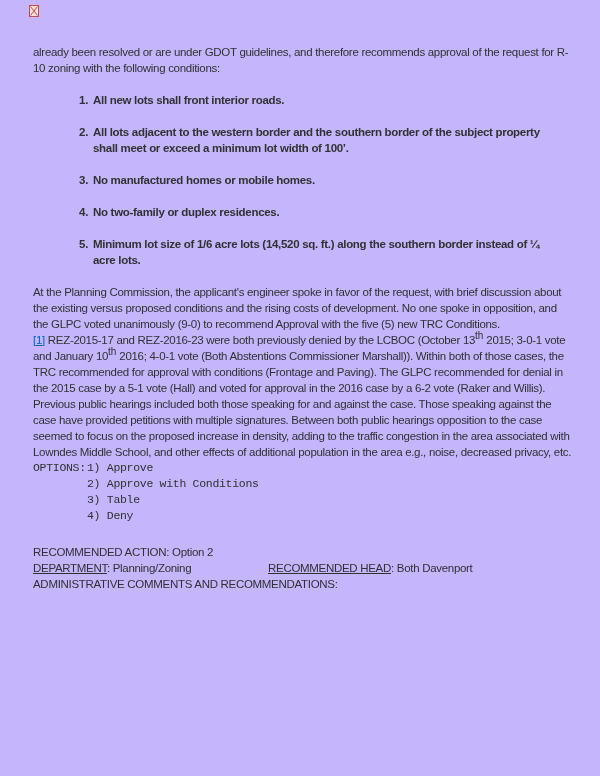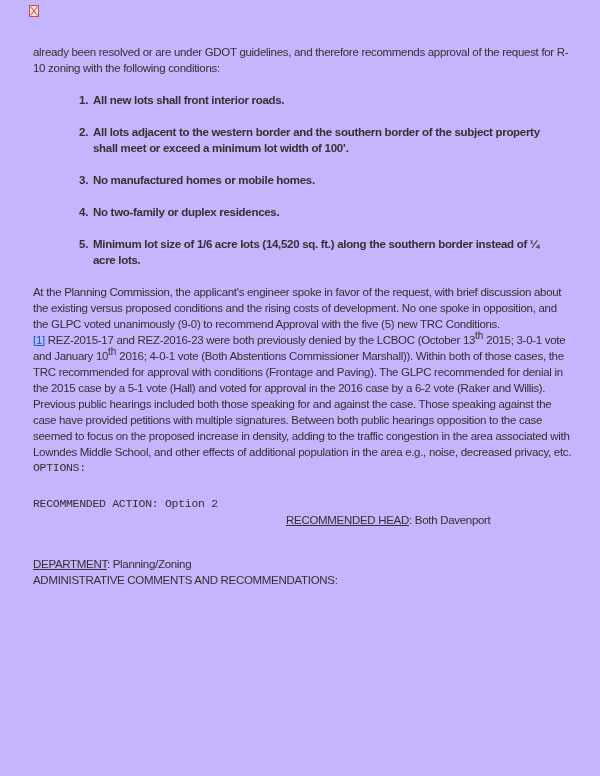--- a/index.html
+++ b/index.html
@@ -61,27 +61,26 @@
   .options-row {
     display: flex;
     align-items: flex-start;
     margin-bottom: 20px;
     font-family: Liberation Mono, monospace;
   }
   .options-label {
     flex: 0 0 54px;
   }
   .options-items { flex: 1; }
-  .recommended { margin-bottom: 16px; font-family: Liberation Mono, monospace; }
+  .recommended { margin-bottom: 16px; }
   .dept-row { margin-bottom: 15px; }
   .dept-group {
     display: inline-block;
-    width: 253px;
+    width: 235px;
     vertical-align: top;
-    margin-top: 44px;
   }
   .u { text-decoration: underline; }
   .admin { margin-bottom: 0; }
 </style>
 </head>
 <body>
 
 <div class="page">
 
   <span class="broken-img">
@@ -102,20 +101,26 @@
         <li>No two-family or duplex residences.</li>
         <li>Minimum lot size of 1/6 acre lots (14,520 sq. ft.) along the southern border instead of ¼ acre lots.</li>
       </ol>
 
     <p class="commission">At the Planning Commission, the applicant's engineer spoke in favor of the request, with brief discussion about the existing versus proposed conditions and the rising costs of development. No one spoke in opposition, and the GLPC voted unanimously (9-0) to recommend Approval with the five (5) new TRC Conditions.</p>
 
     <p class="footnote"><span class="link">[1]</span><span> REZ-2015-17 and REZ-2016-23 were both previously denied by the LCBOC (October 13</span><sup>th</sup><span> 2015; 3-0-1 vote and January 10</span><sup>th</sup><span> 2016; 4-0-1 vote (Both Abstentions Commissioner Marshall)). Within both of those cases, the TRC recommended for approval with conditions (Frontage and Paving). The GLPC recommended for denial in the 2015 case by a 5-1 vote (Hall) and voted for approval in the 2016 case by a 6-2 vote (Raker and Willis). Previous public hearings included both those speaking for and against the case. Those speaking against the case have provided petitions with multiple signatures. Between both public hearings opposition to the case seemed to focus on the proposed increase in density, adding to the traffic congestion in the area associated with Lowndes Middle School, and other effects of additional population in the area e.g., noise, decreased privacy, etc.</span></p>
 
     <div class="options-row">
       <span class="options-label">OPTIONS:</span>
+      <div class="options-items">
+          <div>1) Approve</div>
+          <div>2) Approve with Conditions</div>
+          <div>3) Table</div>
+          <div>4) Deny</div>
+        </div>
     </div>
 
     <p class="recommended"><span>RECOMMENDED ACTION:</span><span> Option 2</span></p>
 
     <p class="dept-row">
       <span class="dept-group"><span class="u">DEPARTMENT</span><span>: Planning/Zoning</span></span><span><span class="u">RECOMMENDED HEAD</span><span>: Both Davenport</span></span>
     </p>
 
     <p class="admin">ADMINISTRATIVE COMMENTS AND RECOMMENDATIONS:</p>
 

